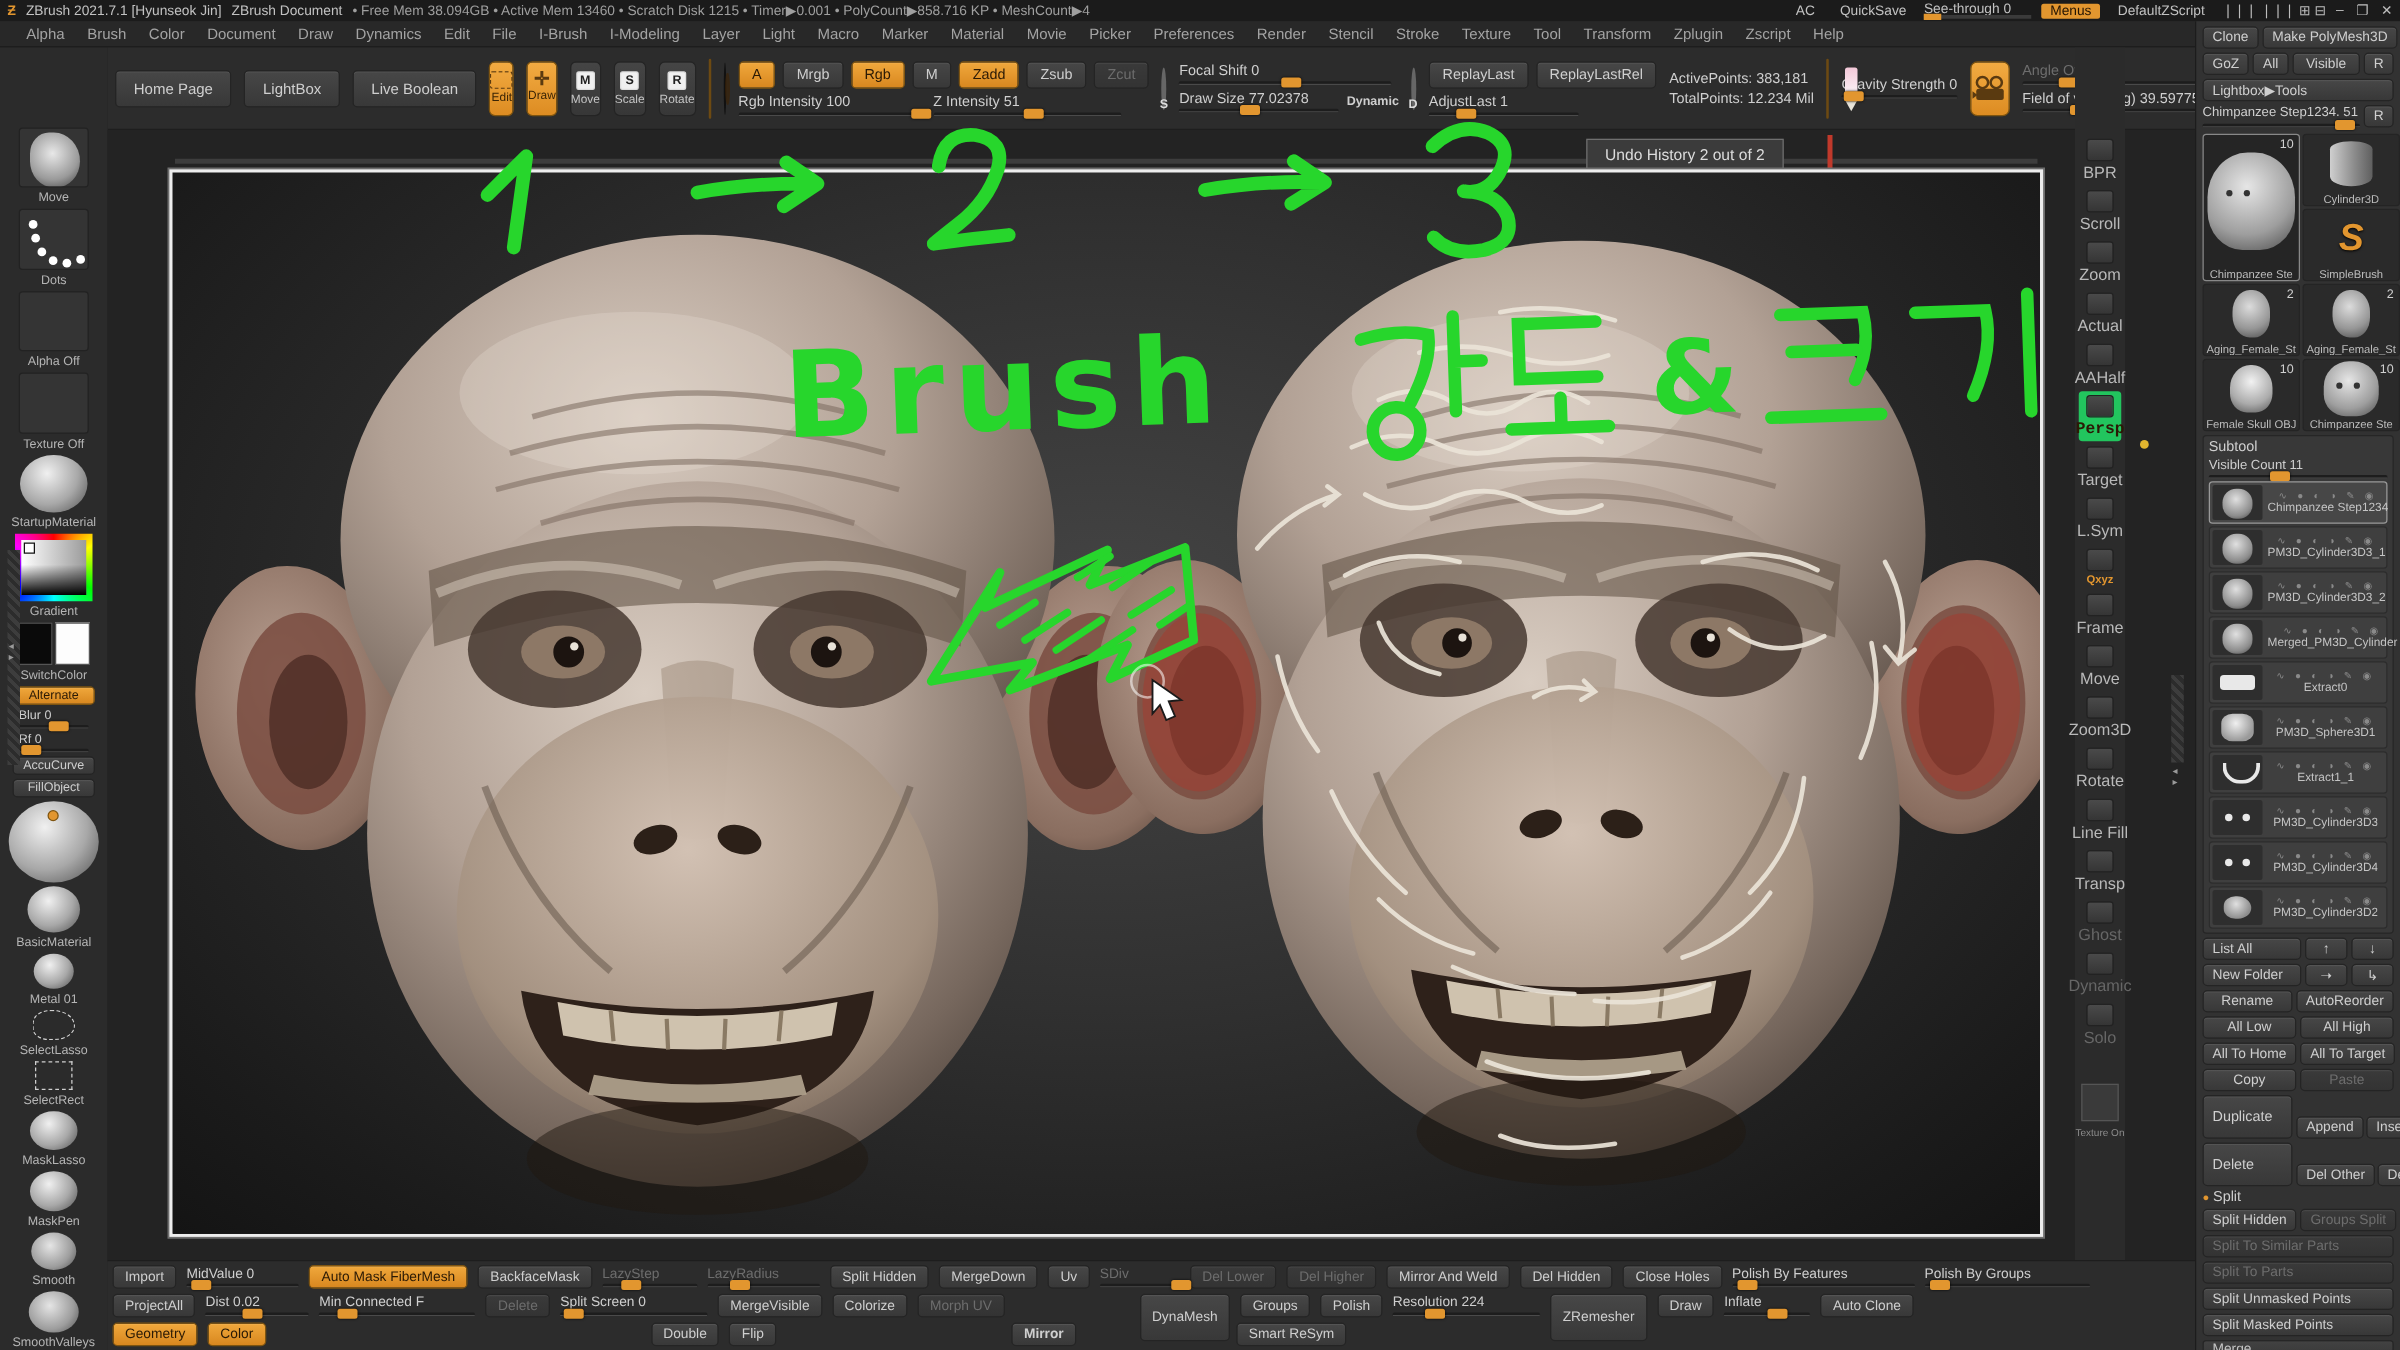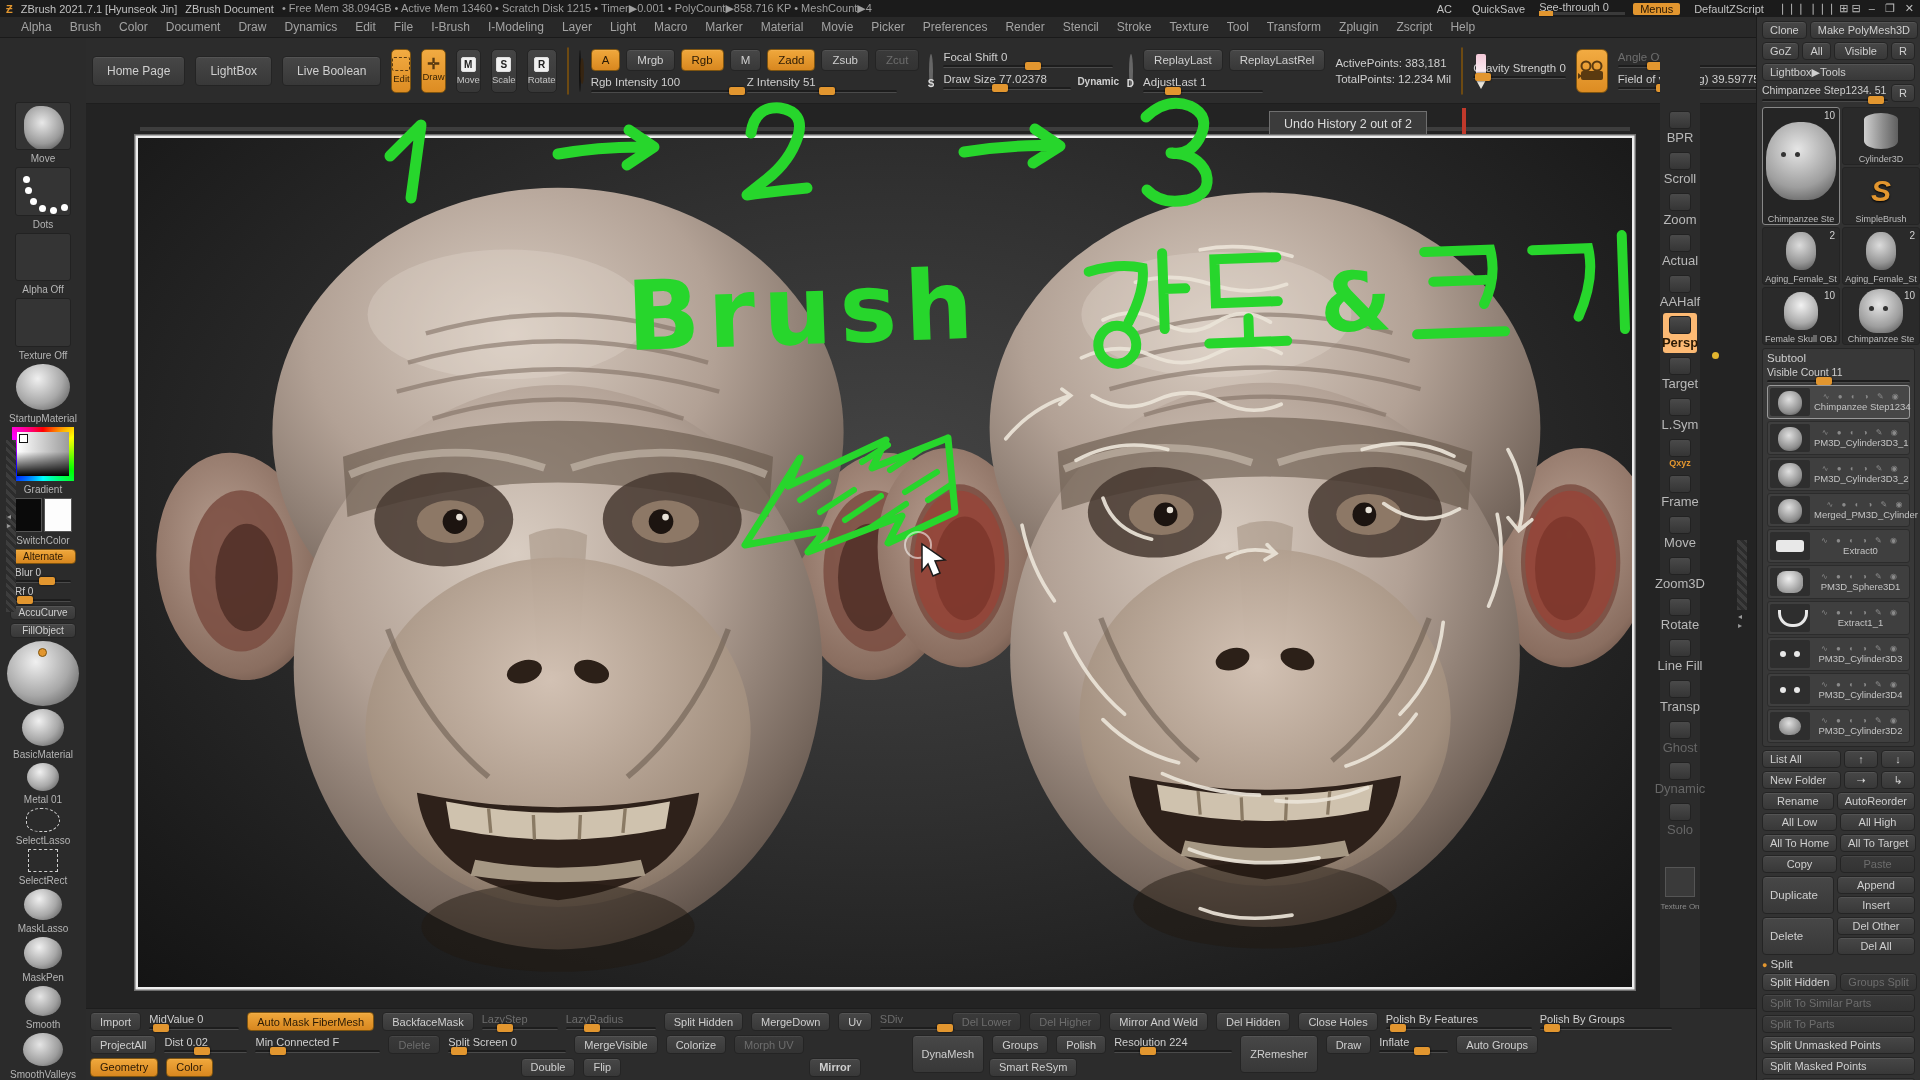--- a/index.html
+++ b/index.html
@@ -104,21 +104,21 @@
   #undotip { left:1183px; top:7px; height:26px; padding:0 14px; background:#3b3b3b;
     border:1px solid #6f6f6f; display:flex; align-items:center; font-size:12.5px; color:#dcdcdc; }
   #annotations { left:0; top:0; width:1920px; height:1080px; pointer-events:none; z-index:5; }
 
   
   #rightshelf { left:1660px; top:38px; width:40px; height:1042px; background:#2b2b2b;
     display:flex; flex-direction:column; align-items:center; gap:1px; padding-top:70px; }
   .ricon { width:34px; display:flex; flex-direction:column; align-items:center; gap:1px; padding:3px 0; border-radius:3px; }
   .ricon .rg { width:22px; height:18px; border-radius:3px; background:linear-gradient(#4a4a4a,#353535); border:1px solid #222; }
   .ricon .rl { font-size:13px; color:#b9b9b9; white-space:nowrap; }
-  .ricon.active { background:#fdba74; }
+  .ricon.active { background:#22c55e;font-family:Liberation Mono, monospace; }
   .ricon.active .rl { color:#2b1a05; font-weight:bold; }
   .ricon.orange .rl { color:#e2962f; font-weight:bold; font-size:9px; }
   .ricon.dim .rl { color:#666; }
   .texpreview { width:30px; height:30px; background:#3a3a3a; border:1px solid #555; margin-top:26px; }
   .texlabel { font-size:8px; color:#8b8b8b; margin-top:4px; }
   .hatch { background:repeating-linear-gradient(45deg,#3d3d3d 0 3px,#2c2c2c 3px 6px); }
   #divleft { left:6px; top:440px; width:10px; height:172px; }
   #divleft::after, #divright::after { content:"◂\a▸"; white-space:pre; color:#9a9a9a; font-size:8px;
     position:absolute; left:1px; top:72px; line-height:9px; }
   #divright { left:1737px; top:540px; width:10px; height:70px; }
@@ -165,21 +165,21 @@
   .thumb-monkey::before, .thumb-aged::before { left:8px; top:3px; width:24px; height:24px; border-radius:46%;
     background:radial-gradient(circle at 45% 35%, #e0e0e0, #8d8d8d 65%, #3d3d3d); }
   .thumb-teeth::before { left:6px; top:8px; width:28px; height:12px; background:#e8e8e8; border-radius:3px; }
   .thumb-jaw::before { left:8px; top:6px; width:24px; height:14px; border:3px solid #e8e8e8; border-top:none; border-radius:0 0 14px 14px; }
   .thumb-eyes::before { left:10px; top:11px; width:6px; height:6px; border-radius:50%; background:#e8e8e8; box-shadow:14px 0 0 #e8e8e8; }
   .thumb-sphere::before { left:7px; top:3px; width:26px; height:22px; border-radius:35%; background:radial-gradient(circle at 45% 35%, #f0f0f0, #9a9a9a 70%); }
   .thumb-blob2::before { left:9px; top:5px; width:22px; height:18px; border-radius:45% 55% 50% 45%; background:radial-gradient(circle at 45% 35%, #e0e0e0, #8d8d8d 70%); }
   .arrowbtn { width:34px; }
   .duo { display:flex; gap:3px; }
   .duo .left-tall { flex:1; display:flex; align-items:center; justify-content:flex-start; padding-left:7px; }
-  .duo .rstack { width:78px; display:flex; flex-direction:column; gap:2px; }
+  .duo .rstack { width:78px; display:flex; flex-direction:row; gap:2px;margin-top:17px; }
   .split-dot { color:#e2962f; margin-right:3px; font-size:9px; }
   .rp-section { height:17px; font-size:11px; color:#c4c4c4; display:flex; align-items:center;
     background:linear-gradient(#424242,#383838); border:1px solid #262626; border-radius:3px; padding:0 7px; }
 
   
   #bottombar { left:86px; top:1008px; width:1670px; height:72px; background:#2c2c2c;
     border-top:1px solid #1d1d1d; padding:3px 4px; display:flex; flex-direction:column; gap:3px; }
   .bbrow { display:flex; gap:8px; align-items:center; height:21px; }
   .bbrow .btn { height:19px; font-size:11px; }
   .bbrow .slider { font-size:11px; }
@@ -946,21 +946,21 @@
       <span class="t-slider slider" style="--p: 22%; width: 118px;">
         <span class="lab">Resolution 224</span>
         <span class="track"></span>
       </span>
       <span class="t-btn t-tall btn">ZRemesher</span>
       <span class="t-btn btn">Draw</span>
       <span class="t-slider slider" style="--p: 50%; width: 69px;">
         <span class="lab">Inflate</span>
         <span class="track"></span>
       </span>
-      <span class="t-btn btn">Auto Groups</span>
+      <span class="t-btn btn">Auto Clone</span>
   </div>
   <div class="bbrow row3">
     <span class="t-orange btn orange">Geometry</span>
       <span class="t-orange btn orange">Color</span>
       <span class="t-btn btn">Double</span>
       <span class="t-btn btn">Flip</span>
       <span class="t-btn btn">Mirror</span>
       <span class="t-btn btn">Smart ReSym</span>
   </div>
 </div>

